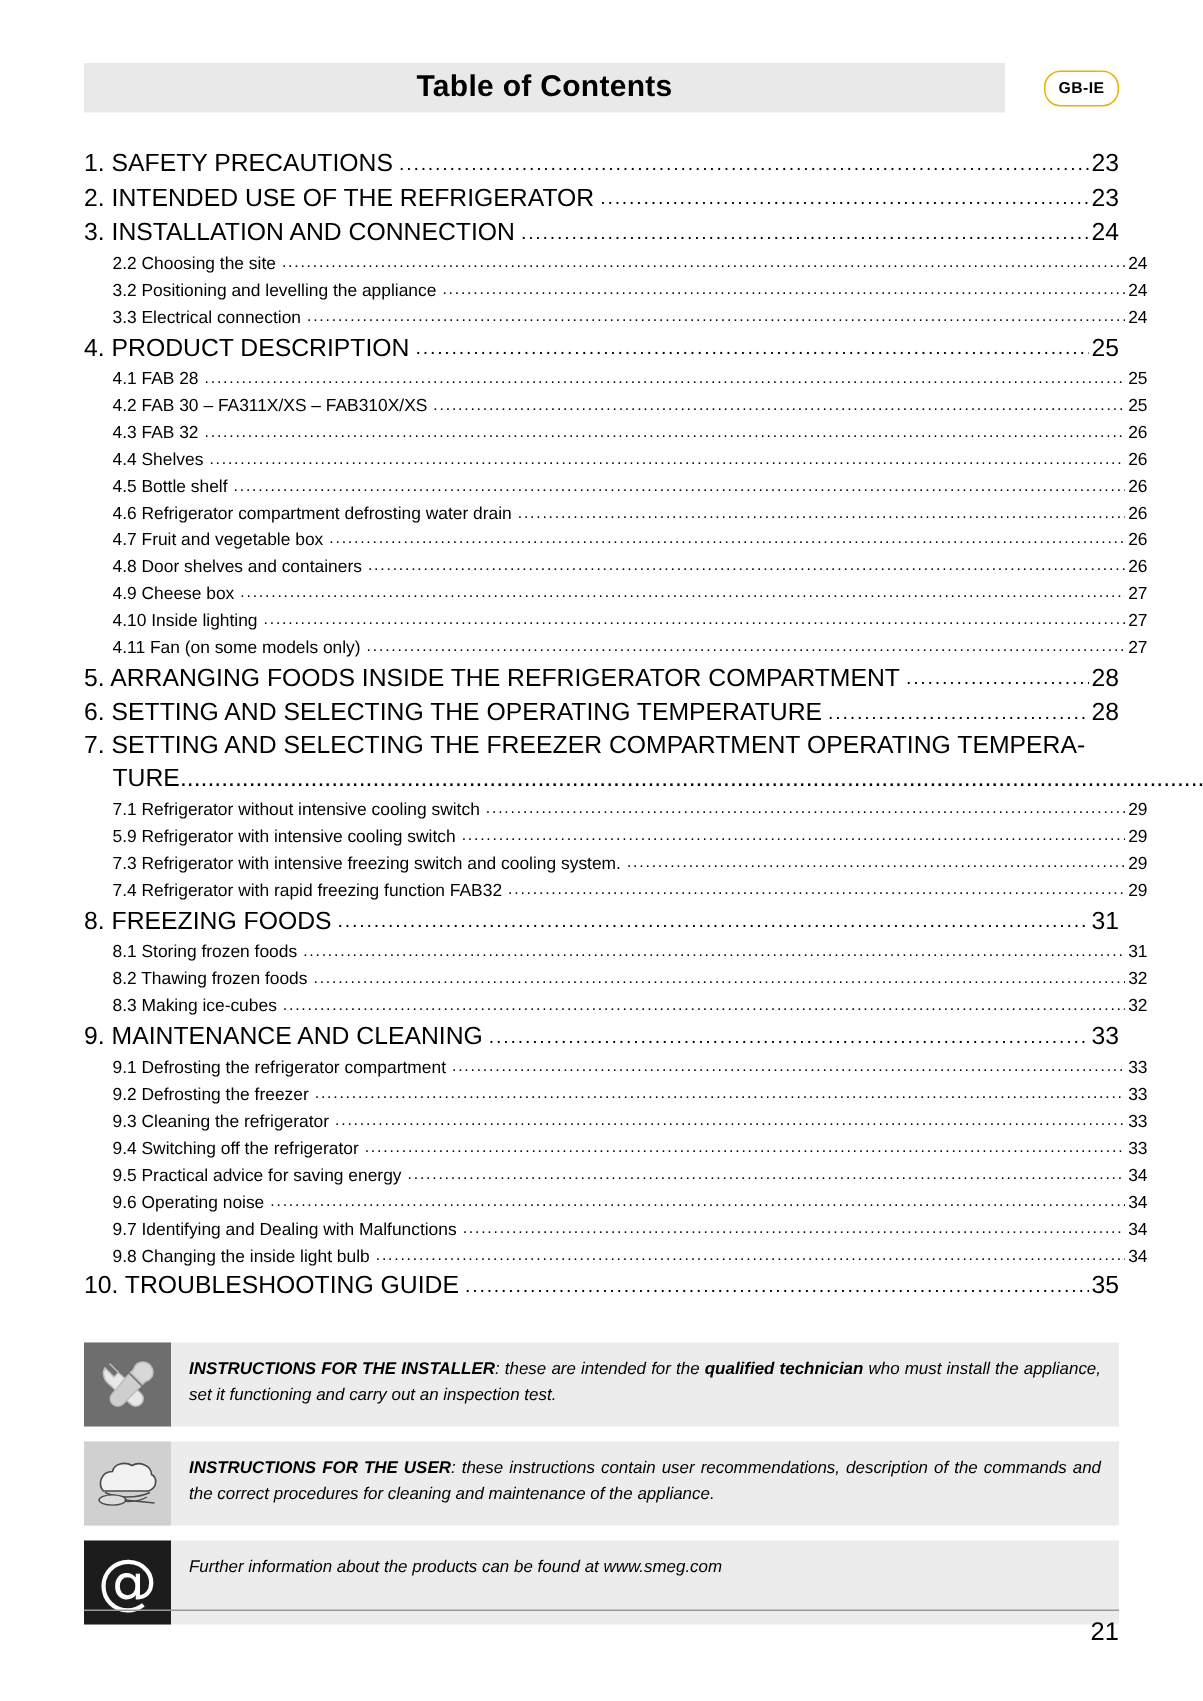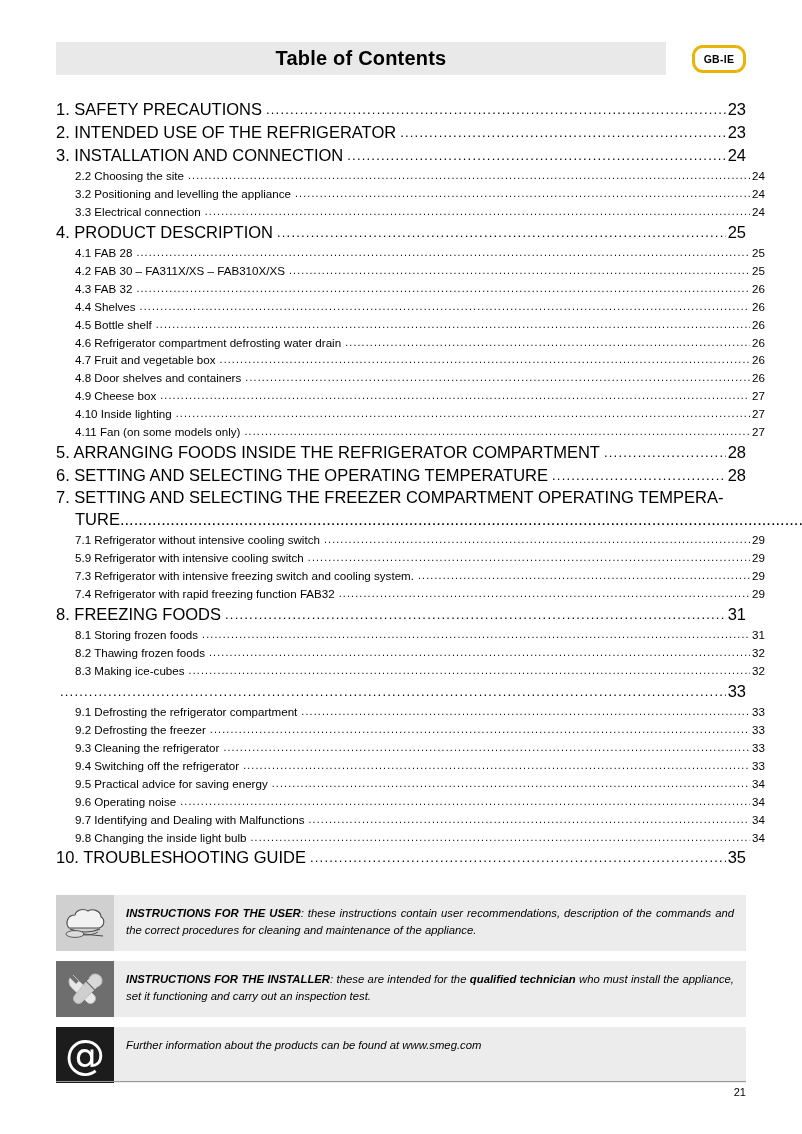--- a/index.html
+++ b/index.html
@@ -39,21 +39,21 @@
   }
   .title-bar .title-text {
     font-size: 20px;
     font-weight: bold;
     letter-spacing: 0.2px;
   }
   .lang-badge {
     flex: 0 0 auto;
     width: 48px;
     height: 22px;
-    border: 3px solid #eab308;
+    border: 1px solid #eab308;
     border-radius: 11px;
     display: flex;
     align-items: center;
     justify-content: center;
     font-size: 10.5px;
     font-weight: bold;
     letter-spacing: 0.3px;
     background: #fff;
     margin-left: 14px;
   }
@@ -145,21 +145,21 @@
     left: 56px;
     right: 56px;
     bottom: 36px;
   }
   .footer-rule {
     border-top: 1px solid #9a9a9a;
     width: 100%;
   }
   .footer-num {
     text-align: right;
-    font-size: 11px;
+    font-size: 17px;
     padding-top: 4px;
   }
 </style>
 </head>
 <body>
 
 <div class="page">
 
   <div class="header-row">
     <div class="title-bar">
@@ -310,20 +310,21 @@
         <span class="label">8.2 Thawing frozen foods</span>
         <span class="dots">...................................................................................................................................................................................................................................................................</span>
         <span class="page-no">32</span>
       </div>
       <div class="toc-entry lvl2">
         <span class="label">8.3 Making ice-cubes</span>
         <span class="dots">...................................................................................................................................................................................................................................................................</span>
         <span class="page-no">32</span>
       </div>
       <div class="toc-entry lvl1">
+        <span class="label">9. MAINTENANCE AND CLEANING</span>
         <span class="dots">...................................................................................................................................................................................................................................................................</span>
         <span class="page-no">33</span>
       </div>
       <div class="toc-entry lvl2">
         <span class="label">9.1 Defrosting the refrigerator compartment</span>
         <span class="dots">...................................................................................................................................................................................................................................................................</span>
         <span class="page-no">33</span>
       </div>
       <div class="toc-entry lvl2">
         <span class="label">9.2 Defrosting the freezer</span>
@@ -361,50 +362,50 @@
         <span class="page-no">34</span>
       </div>
       <div class="toc-entry lvl1">
         <span class="label">10. TROUBLESHOOTING GUIDE</span>
         <span class="dots">...................................................................................................................................................................................................................................................................</span>
         <span class="page-no">35</span>
       </div>
     </div>
 
   <div class="notes">
+
+    <div class="note">
+      <div class="note-icon installer">
+        <svg width="40" height="36" viewBox="0 0 40 36" aria-hidden="true">
+          <path d="M8 4 L14 10 L11 13 L5 7 C3 10, 4 15, 8 18 L22 31 C24 33, 27 33, 29 31 C31 29, 31 26, 29 24 L15 11" fill="#e8e8e8" stroke="#bdbdbd" stroke-width="1"></path>
+          <path d="M30 3 C34 3, 37 6, 37 10 C37 13, 35 15, 32 16 L30 18 L22 10 L24 8 C25 5, 27 3, 30 3 Z" fill="#d8d8d8" stroke="#bdbdbd" stroke-width="1"></path>
+          <path d="M21 11 L10 24 C8 26, 8 29, 10 31 C12 33, 15 33, 17 31 L29 19" fill="#cfcfcf" stroke="#bdbdbd" stroke-width="1"></path>
+        </svg>
+      </div>
+      <div class="note-text">
+        <b>INSTRUCTIONS FOR THE INSTALLER</b><span>: these are intended for the </span><b>qualified technician</b><span> who must install the appliance, set it functioning and carry out an inspection test.</span>
+      </div>
+    </div>
 
     <div class="note">
       <div class="note-icon user">
         <svg width="44" height="34" viewBox="0 0 44 34" aria-hidden="true">
           <path d="M6 22 C2 18, 4 9, 12 9 C13 4, 20 2, 25 5 C30 2, 38 5, 38 11 C42 13, 42 20, 36 22 Z" fill="#f2f2f2" stroke="#4a4a4a" stroke-width="1.1"></path>
           <path d="M7 23 C16 27, 28 27, 37 23" fill="none" stroke="#4a4a4a" stroke-width="1.1"></path>
           <path d="M10 26 C18 30, 28 30, 35 26" fill="none" stroke="#4a4a4a" stroke-width="0.9"></path>
           <ellipse cx="12" cy="28" rx="9" ry="3.4" fill="#dcdcdc" stroke="#4a4a4a" stroke-width="0.9"></ellipse>
           <path d="M20 28 L40 30" stroke="#4a4a4a" stroke-width="1.1" fill="none"></path>
         </svg>
       </div>
       <div class="note-text">
         <b>INSTRUCTIONS FOR THE USER</b><span>: these instructions contain user recommendations, description of the commands and the correct procedures for cleaning and maintenance of the appliance.</span>
       </div>
     </div>
 
     <div class="note">
-      <div class="note-icon installer">
-        <svg width="40" height="36" viewBox="0 0 40 36" aria-hidden="true">
-          <path d="M8 4 L14 10 L11 13 L5 7 C3 10, 4 15, 8 18 L22 31 C24 33, 27 33, 29 31 C31 29, 31 26, 29 24 L15 11" fill="#e8e8e8" stroke="#bdbdbd" stroke-width="1"></path>
-          <path d="M30 3 C34 3, 37 6, 37 10 C37 13, 35 15, 32 16 L30 18 L22 10 L24 8 C25 5, 27 3, 30 3 Z" fill="#d8d8d8" stroke="#bdbdbd" stroke-width="1"></path>
-          <path d="M21 11 L10 24 C8 26, 8 29, 10 31 C12 33, 15 33, 17 31 L29 19" fill="#cfcfcf" stroke="#bdbdbd" stroke-width="1"></path>
-        </svg>
-      </div>
-      <div class="note-text">
-        <b>INSTRUCTIONS FOR THE INSTALLER</b><span>: these are intended for the </span><b>qualified technician</b><span> who must install the appliance, set it functioning and carry out an inspection test.</span>
-      </div>
-    </div>
-
-    <div class="note">
       <div class="note-icon web">
         <span class="at-glyph">@</span>
       </div>
       <div class="note-text">
         <span>Further information about the products can be found at www.smeg.com</span>
       </div>
     </div>
 
   </div>
 

